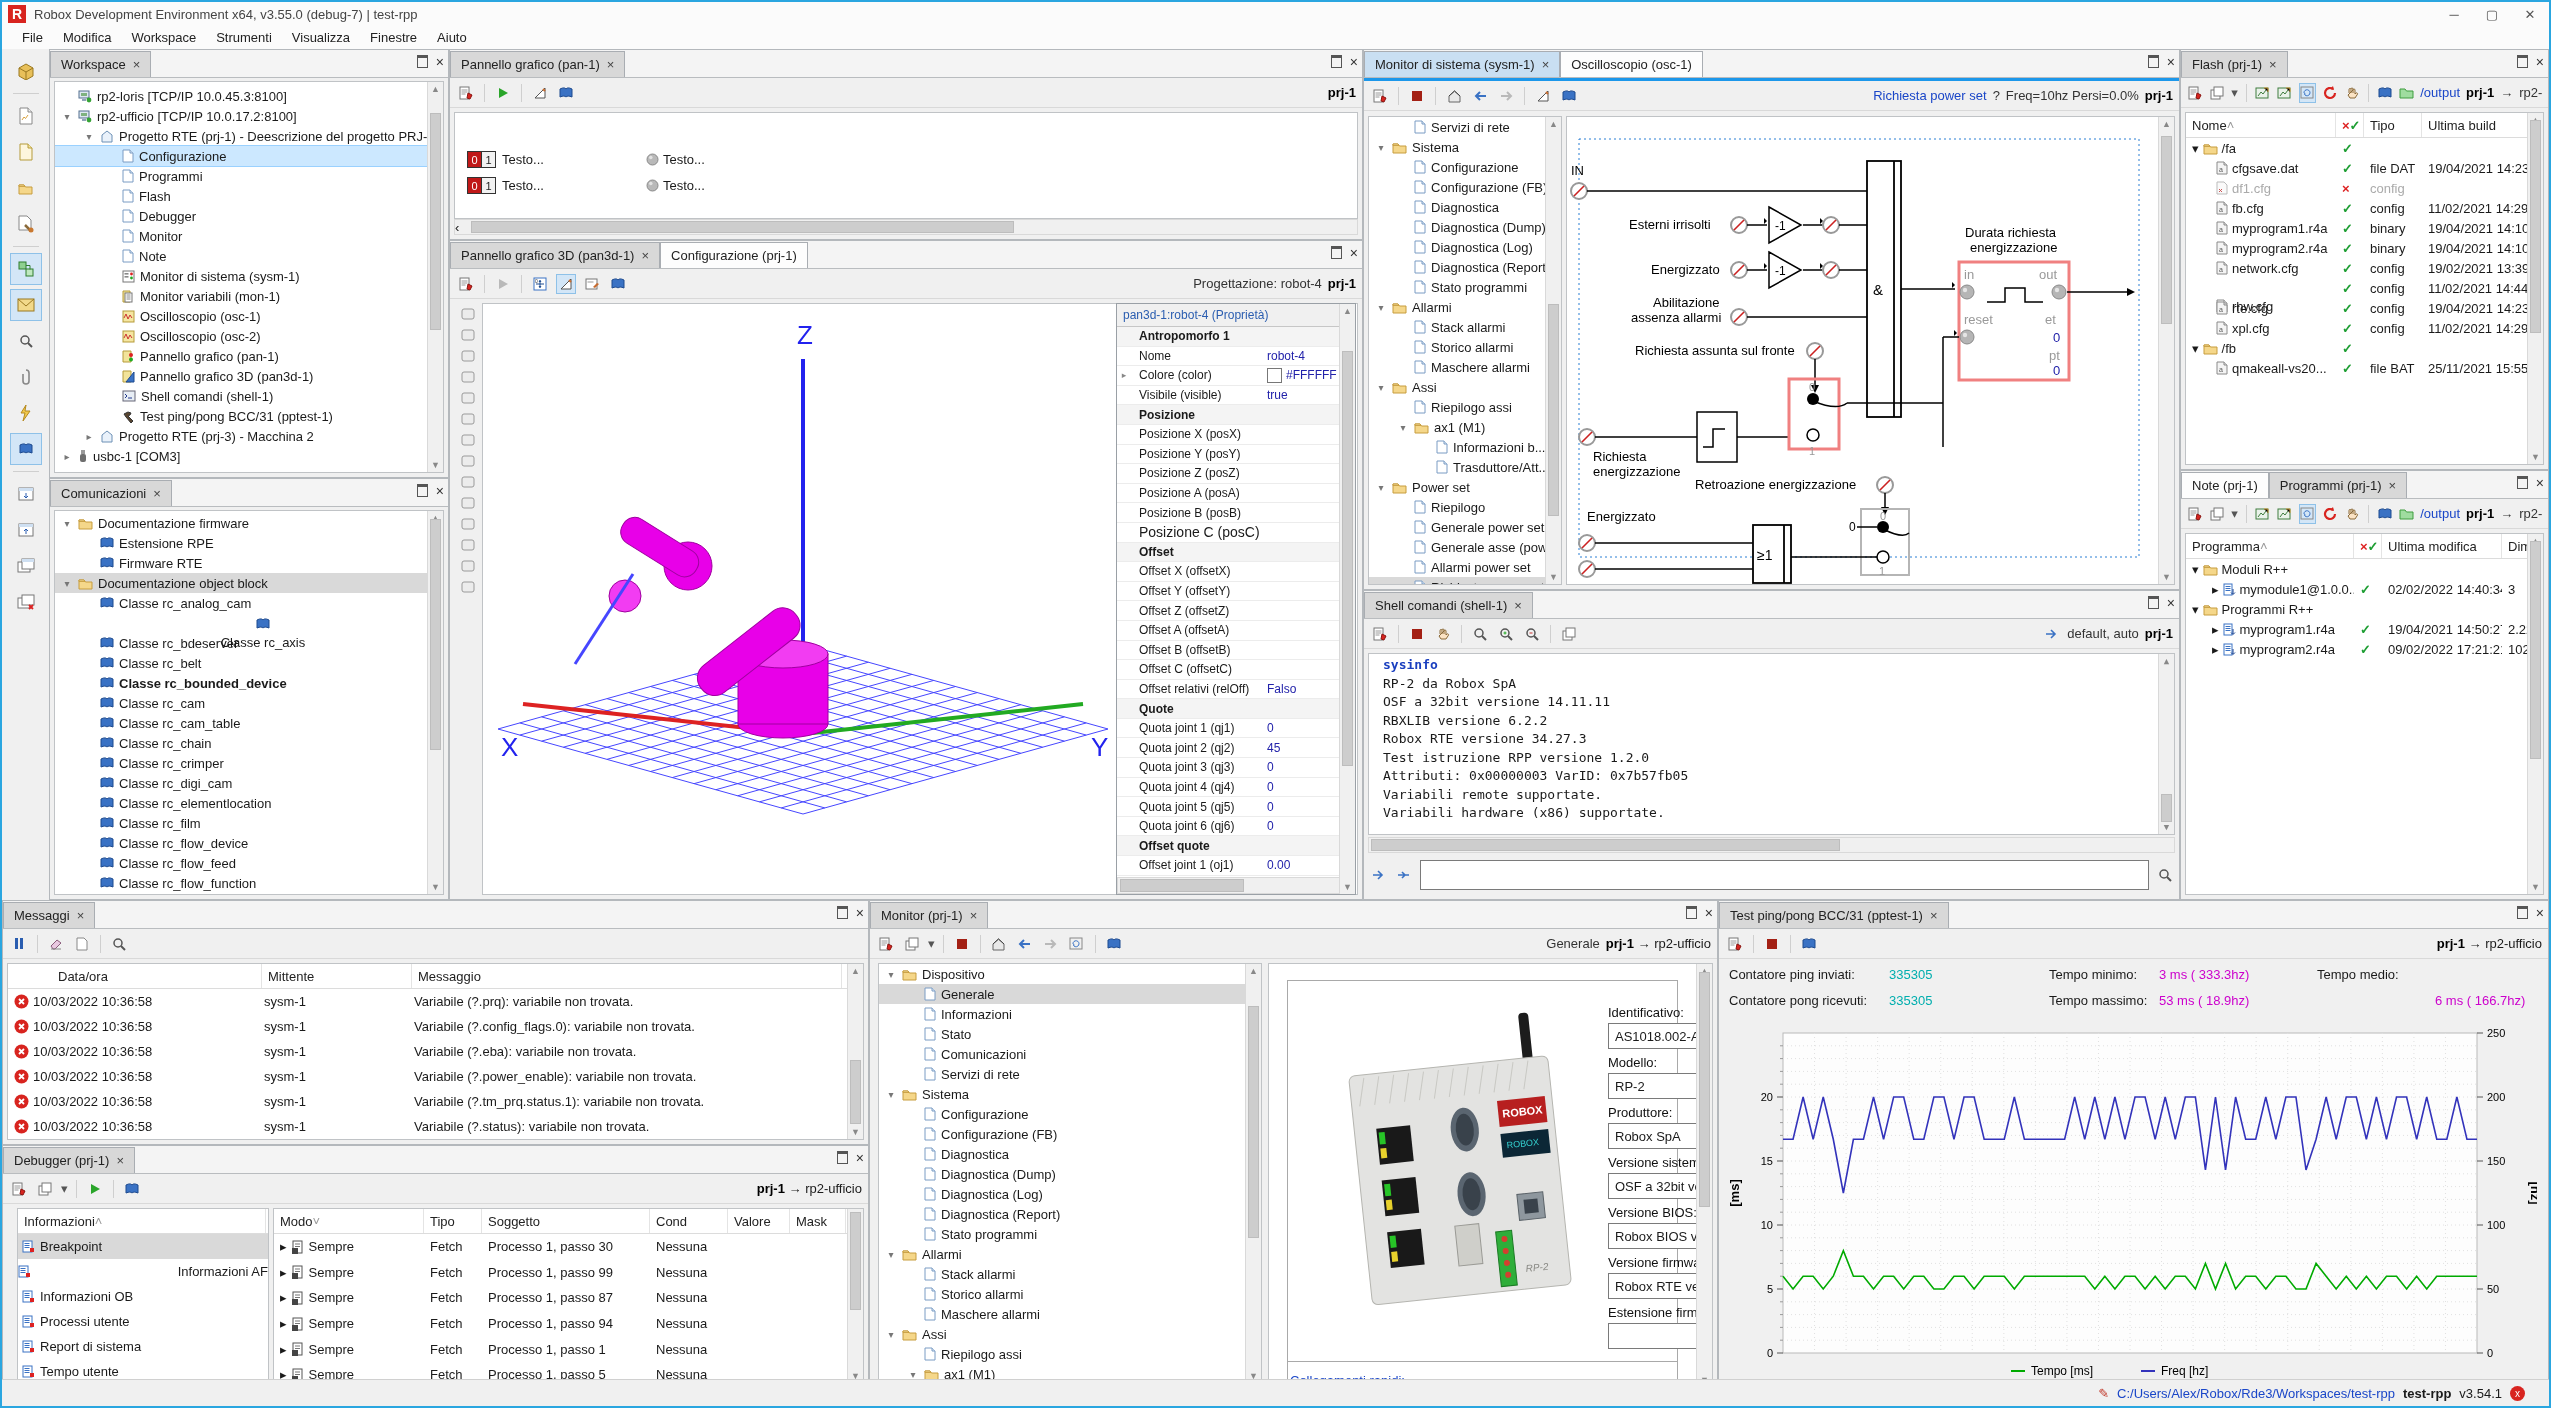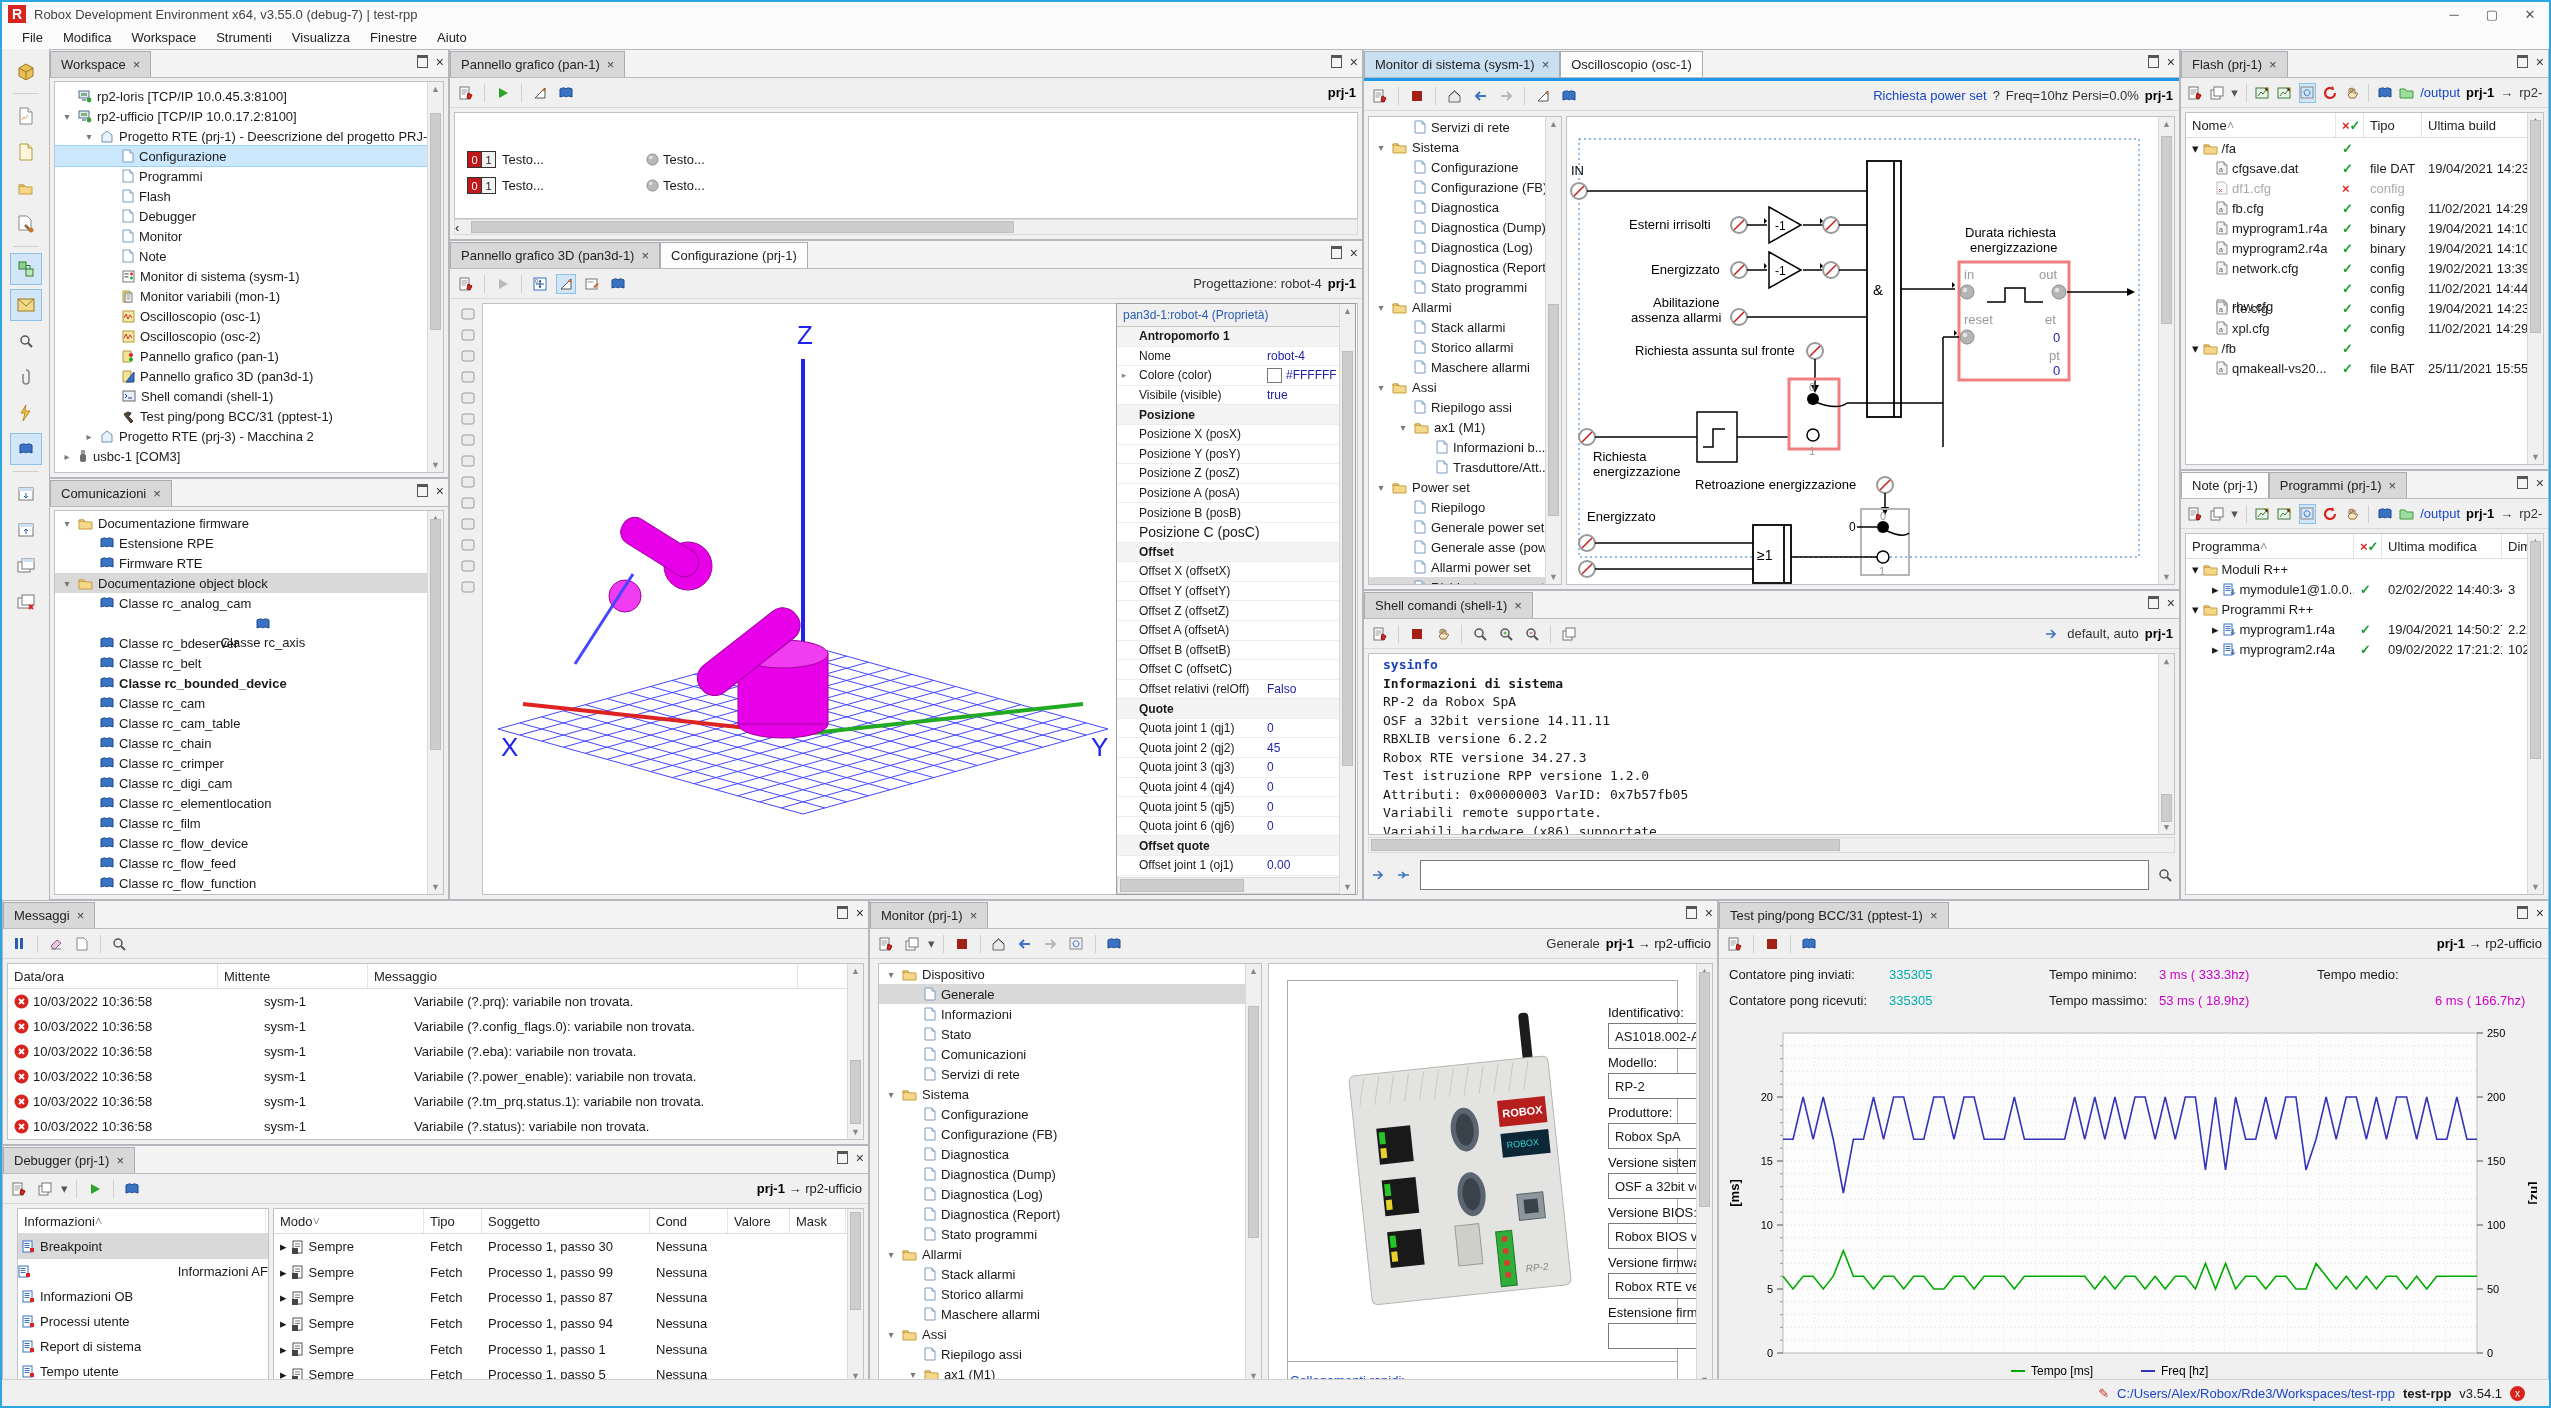--- a/index.html
+++ b/index.html
@@ -1551,21 +1551,20 @@
           <svg width="14" height="12">
             <path d="M2 6h8M7 2l4 4-4 4" stroke="#3a72c4" stroke-width="1.6" fill="none"></path>
           </svg>
         </span>
         <span class="dim">default, auto</span>
         <b>prj-1</b>
       </span>
     </div>
     <div class="mono" style="position: absolute; inset: 62px 4px 64px; background: rgb(255, 255, 255); border: 1px solid rgb(192, 195, 198); padding: 2px 0px 0px 14px; overflow: hidden; line-height: 18.5px;">
       <div style="color: rgb(26, 63, 191); font-weight: bold;">sysinfo</div>
-      <div style="font-weight: bold;">Informazioni di sistema</div>
       <div>RP-2 da Robox SpA</div>
       <div>OSF a 32bit versione 14.11.11</div>
       <div>RBXLIB versione 6.2.2</div>
       <div>Robox RTE versione 34.27.3</div>
       <div>Test istruzione RPP versione 1.2.0</div>
       <div>Attributi: 0x00000003 VarID: 0x7b57fb05</div>
       <div>Variabili remote supportate.</div>
       <div>Variabili hardware (x86) supportate.</div>
       <div class="vsb">
         <div class="arr" style="top: 0px;">▲</div>
@@ -2128,21 +2127,21 @@
       <span class="tbsep"></span>
       <span class="tbi">
         <svg width="14" height="14">
           <circle cx="6" cy="6" r="4" fill="none" stroke="#555" stroke-width="1.5"></circle>
           <path d="M9 9l4 4" stroke="#555" stroke-width="2"></path>
         </svg>
       </span>
     </div>
     <div class="grid" style="inset: 62px 4px 4px;">
       <div class="gridhead">
-        <span class="hc" style="width: 210px;">Data/ora</span>
+        <span class="hc" style="width: 210px; margin-left: 44px;">Data/ora</span>
         <span class="hc" style="width: 150px;">Mittente</span>
         <span class="hc" style="width: 430px;">Messaggio</span>
       </div>
       <div class="grow" style="height: 25px;">
         <span class="c" style="width: 250px;">
           <span>
             <svg width="15" height="15">
               <circle cx="7.5" cy="7.5" r="7" fill="#d8241f"></circle>
               <path d="M5 5l5 5M10 5l-5 5" stroke="#fff" stroke-width="1.8"></path>
             </svg>

